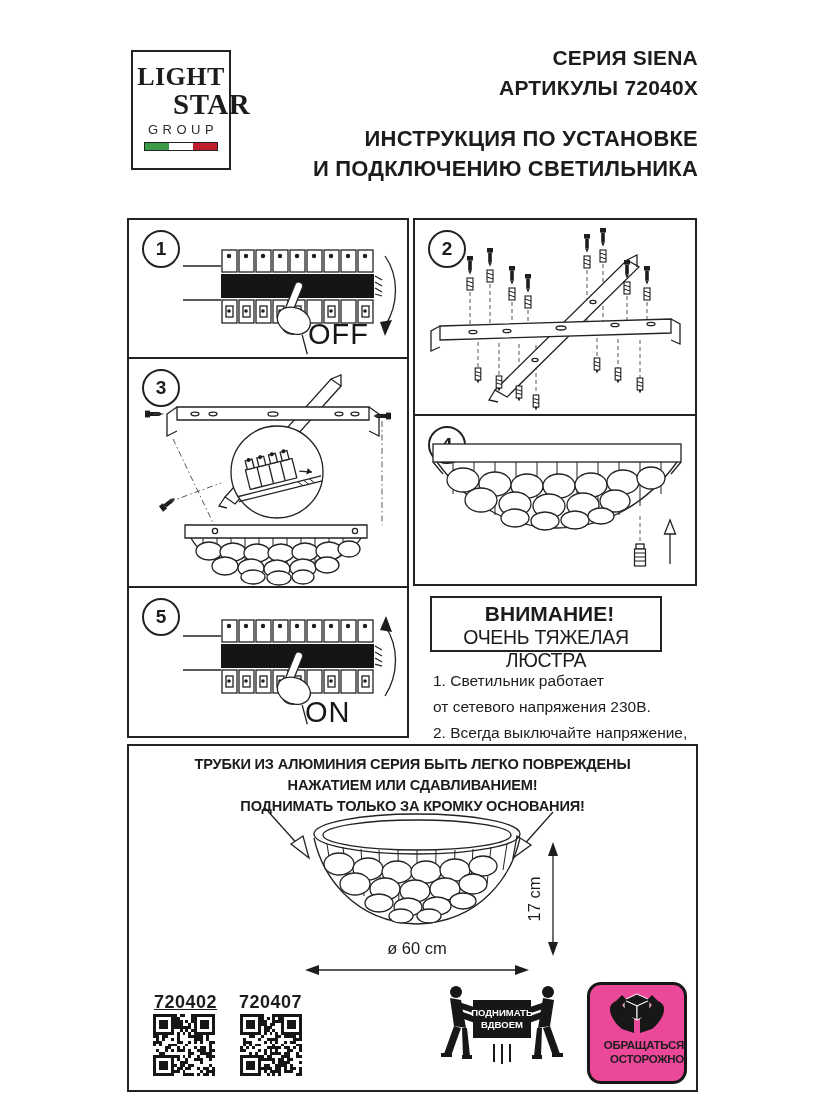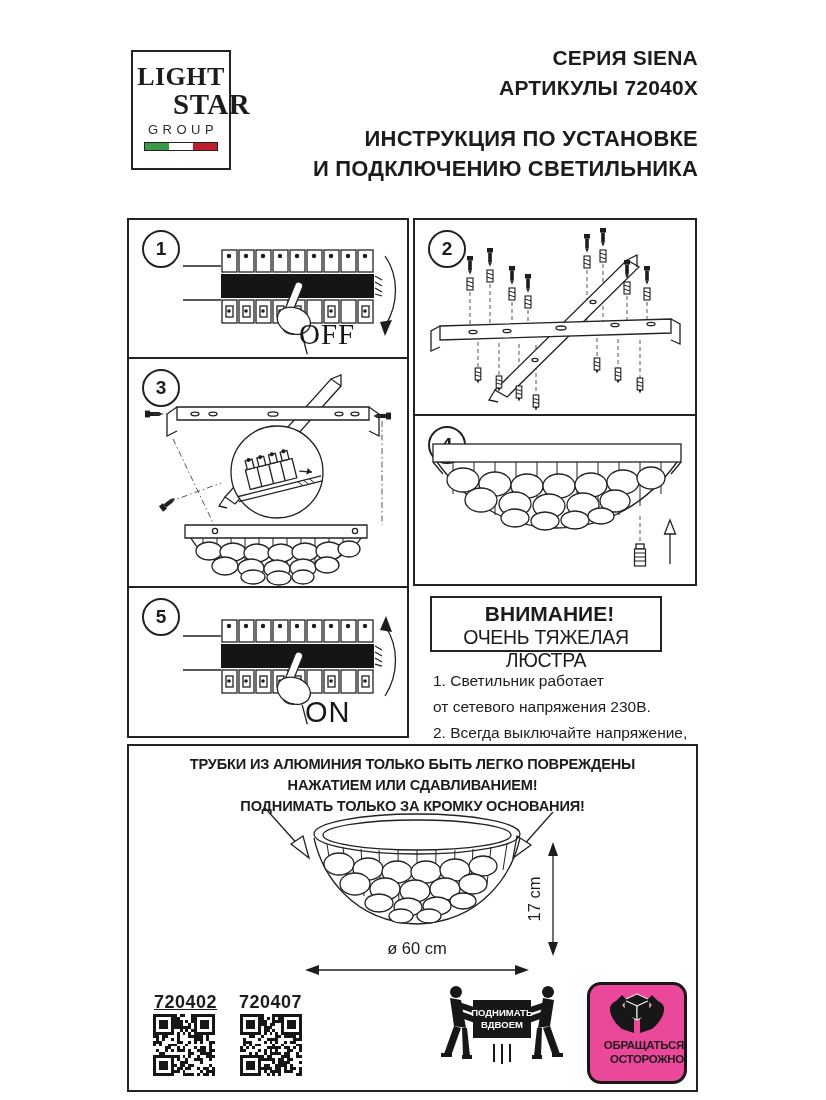--- a/index.html
+++ b/index.html
@@ -126,21 +126,21 @@
       <g>
         <g transform="translate(118,58) rotate(22)">
           <rect class="wh" x="-3.5" y="-2" width="8" height="32" rx="4"></rect>
           <ellipse class="wh" cx="9" cy="36" rx="17" ry="13"></ellipse>
           <path class="ln" d="M22 46 L34 62 M14 48 Q8 52 2 48"></path>
         </g>
       </g>
       <path class="ln" d="M204 30 C218 50 218 78 204 100" stroke-width="1.6"></path>
       <polygon class="fl" points="199,96 211,94 204,110"></polygon>
     </svg>
-    <div class="switch-label" style="left:170px;top:98px;font-family:Liberation Serif, serif;">OFF</div>
+    <div class="switch-label" style="left:179px;top:98px;">OFF</div>
   </div>
 
   <div class="panel" style="left:413px;top:218px;width:284px;height:198px;">
     <div class="stepnum" style="left:13px;top:10px;">2</div>
     <svg class="abs" style="left:0;top:0;" width="280" height="194" viewBox="0 0 280 194">
       <defs>
         <g id="scrw">
           <rect x="-3" y="0" width="6" height="4.5" fill="#1d1d1d"></rect>
           <rect x="-1.8" y="4.5" width="3.6" height="10" fill="#1d1d1d"></rect>
           <path d="M-1.8 14.5 L0 18.5 L1.8 14.5 Z" fill="#1d1d1d"></path>
@@ -453,21 +453,21 @@
     </div>
     <div class="att-notes">
       <div>1. Светильник работает</div>
       <div>от сетевого напряжения 230В.</div>
       <div>2. Всегда выключайте напряжение,</div>
       <div>когда устанавливаете светильник.</div>
     </div>
   </div>
 
   <div class="panel" style="left:127px;top:744px;width:571px;height:348px;">
-    <div class="warn-line" style="top:10px;">ТРУБКИ ИЗ АЛЮМИНИЯ ТОЛЬКО БЫТЬ ЛЕГКО ПОВРЕЖДЕНЫ</div>
+    <div class="warn-line" style="top:10px;">ТРУБКИ ИЗ АЛЮМИНИЯ СЕРИЯ БЫТЬ ЛЕГКО ПОВРЕЖДЕНЫ</div>
     <div class="warn-line" style="top:31px;">НАЖАТИЕМ ИЛИ СДАВЛИВАНИЕМ!</div>
     <div class="warn-line" style="top:52px;">ПОДНИМАТЬ ТОЛЬКО ЗА КРОМКУ ОСНОВАНИЯ!</div>
 
     <svg class="abs" style="left:58px;top:56px;" width="440" height="184" viewBox="0 0 440 184">
 
       <g>
         <line class="ln" x1="78" y1="6" x2="114" y2="46"></line>
         <polygon class="wh" points="122,56 104,42 116,34"></polygon>
         <line class="ln" x1="366" y1="10" x2="334" y2="46"></line>
         <polygon class="wh" points="326,56 330,34 344,43"></polygon>

